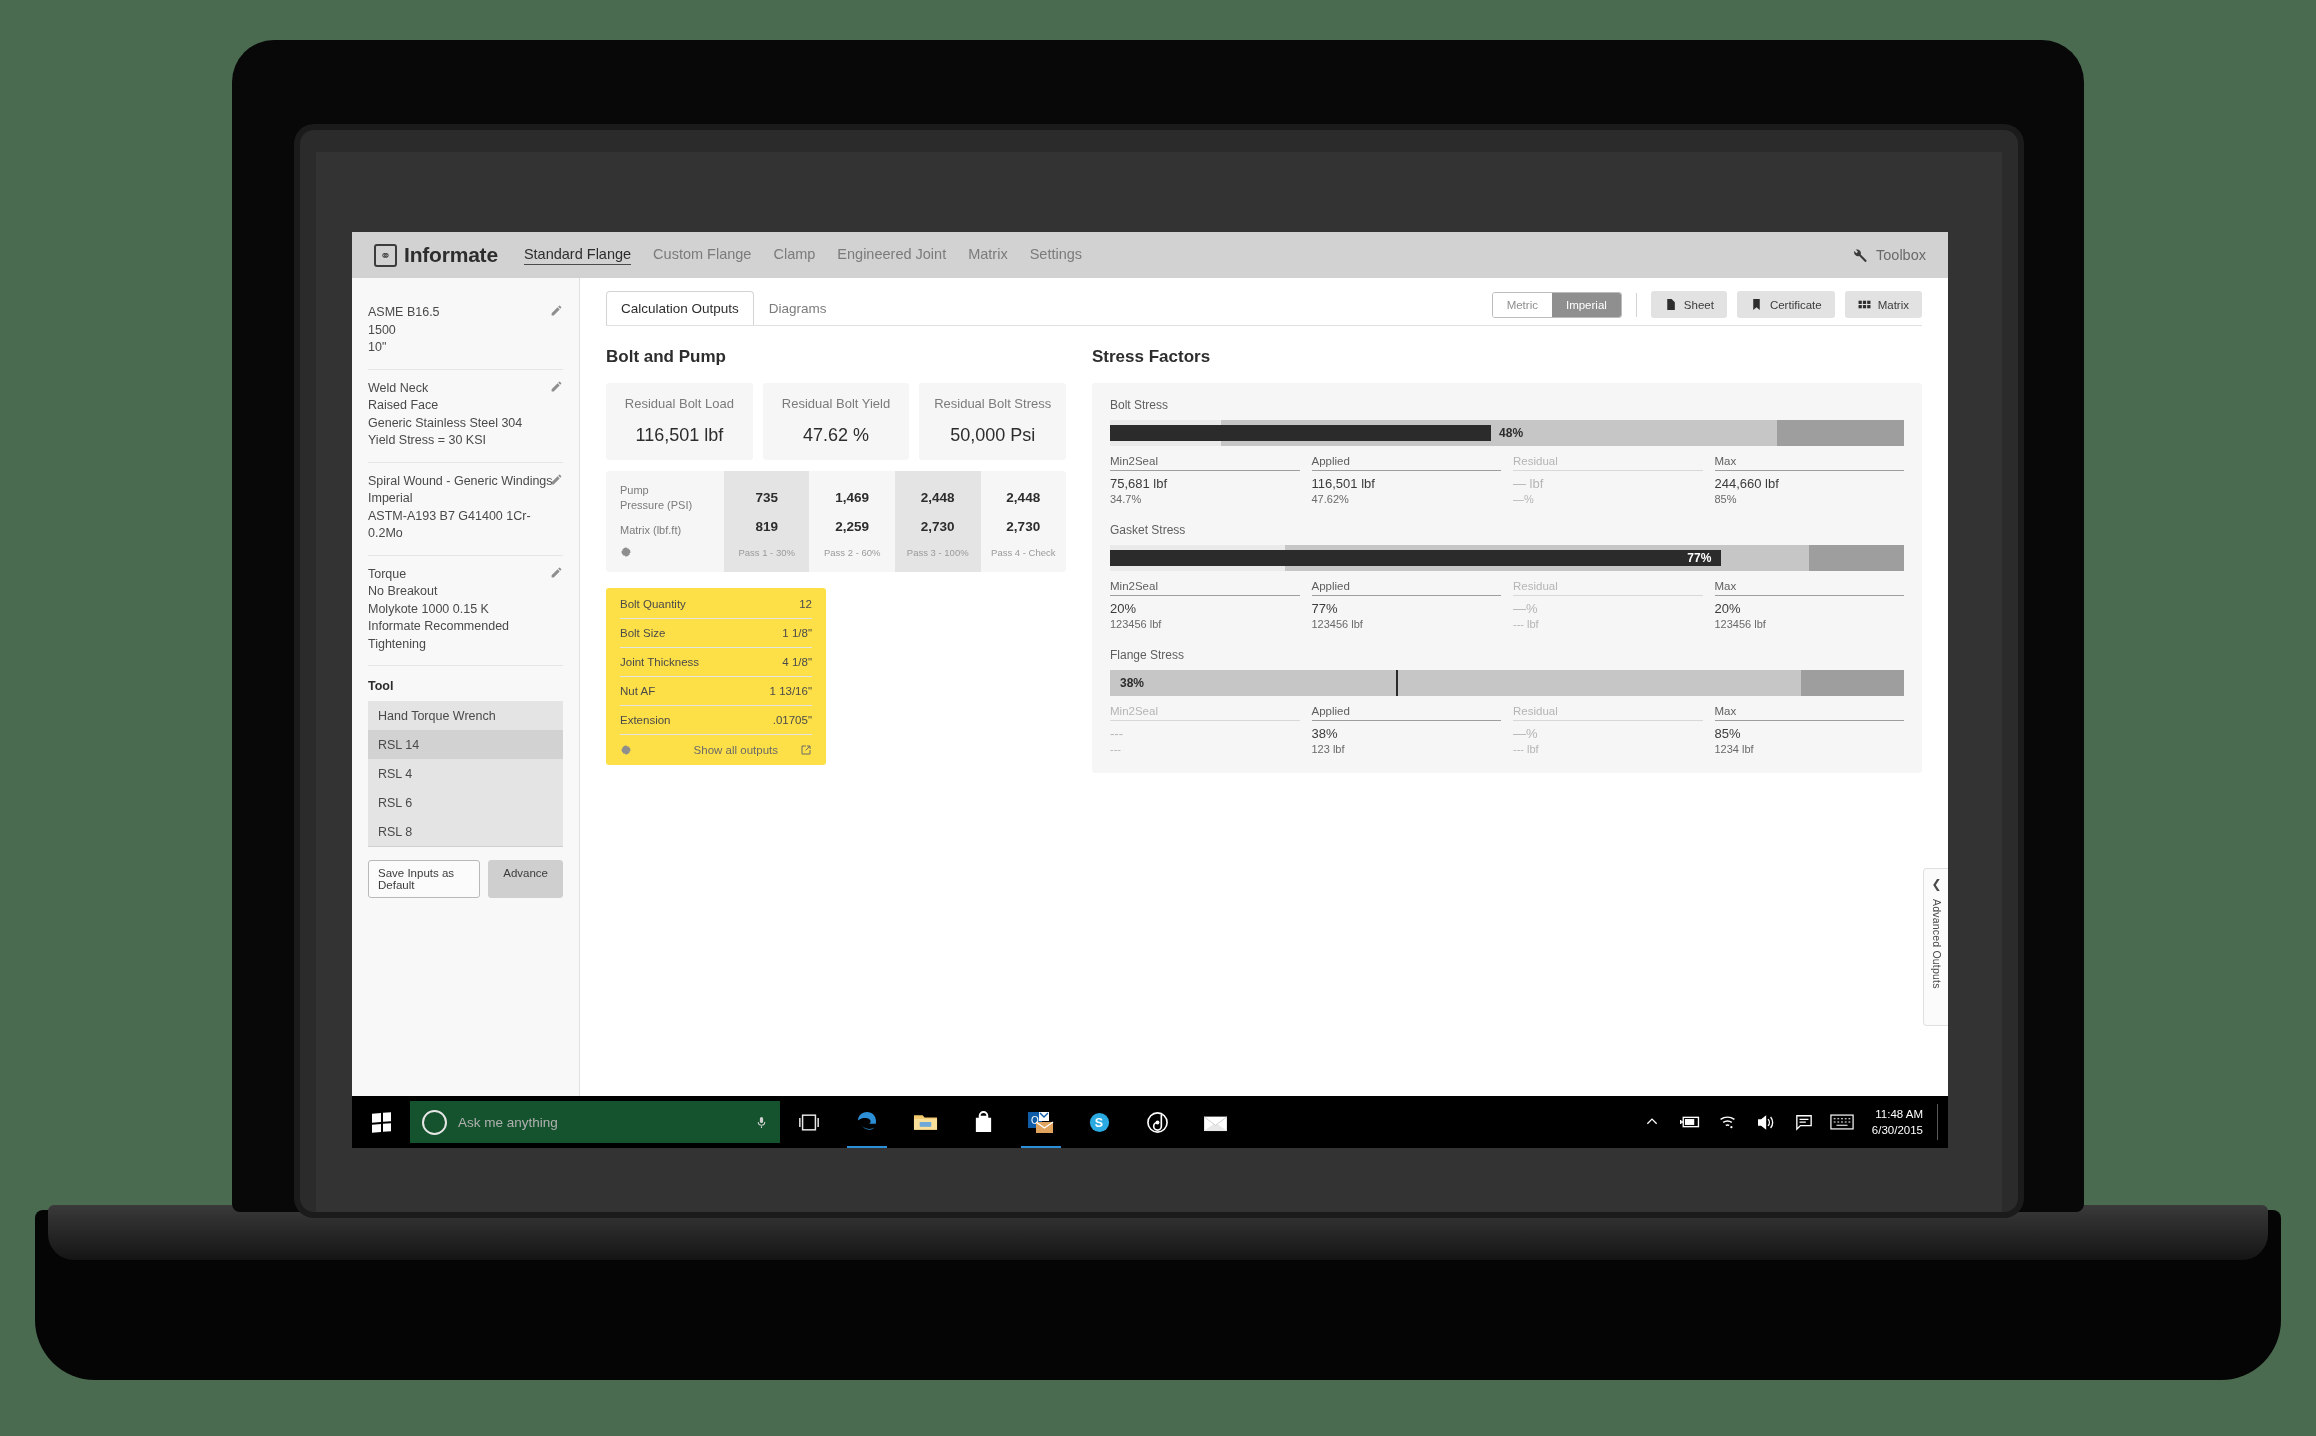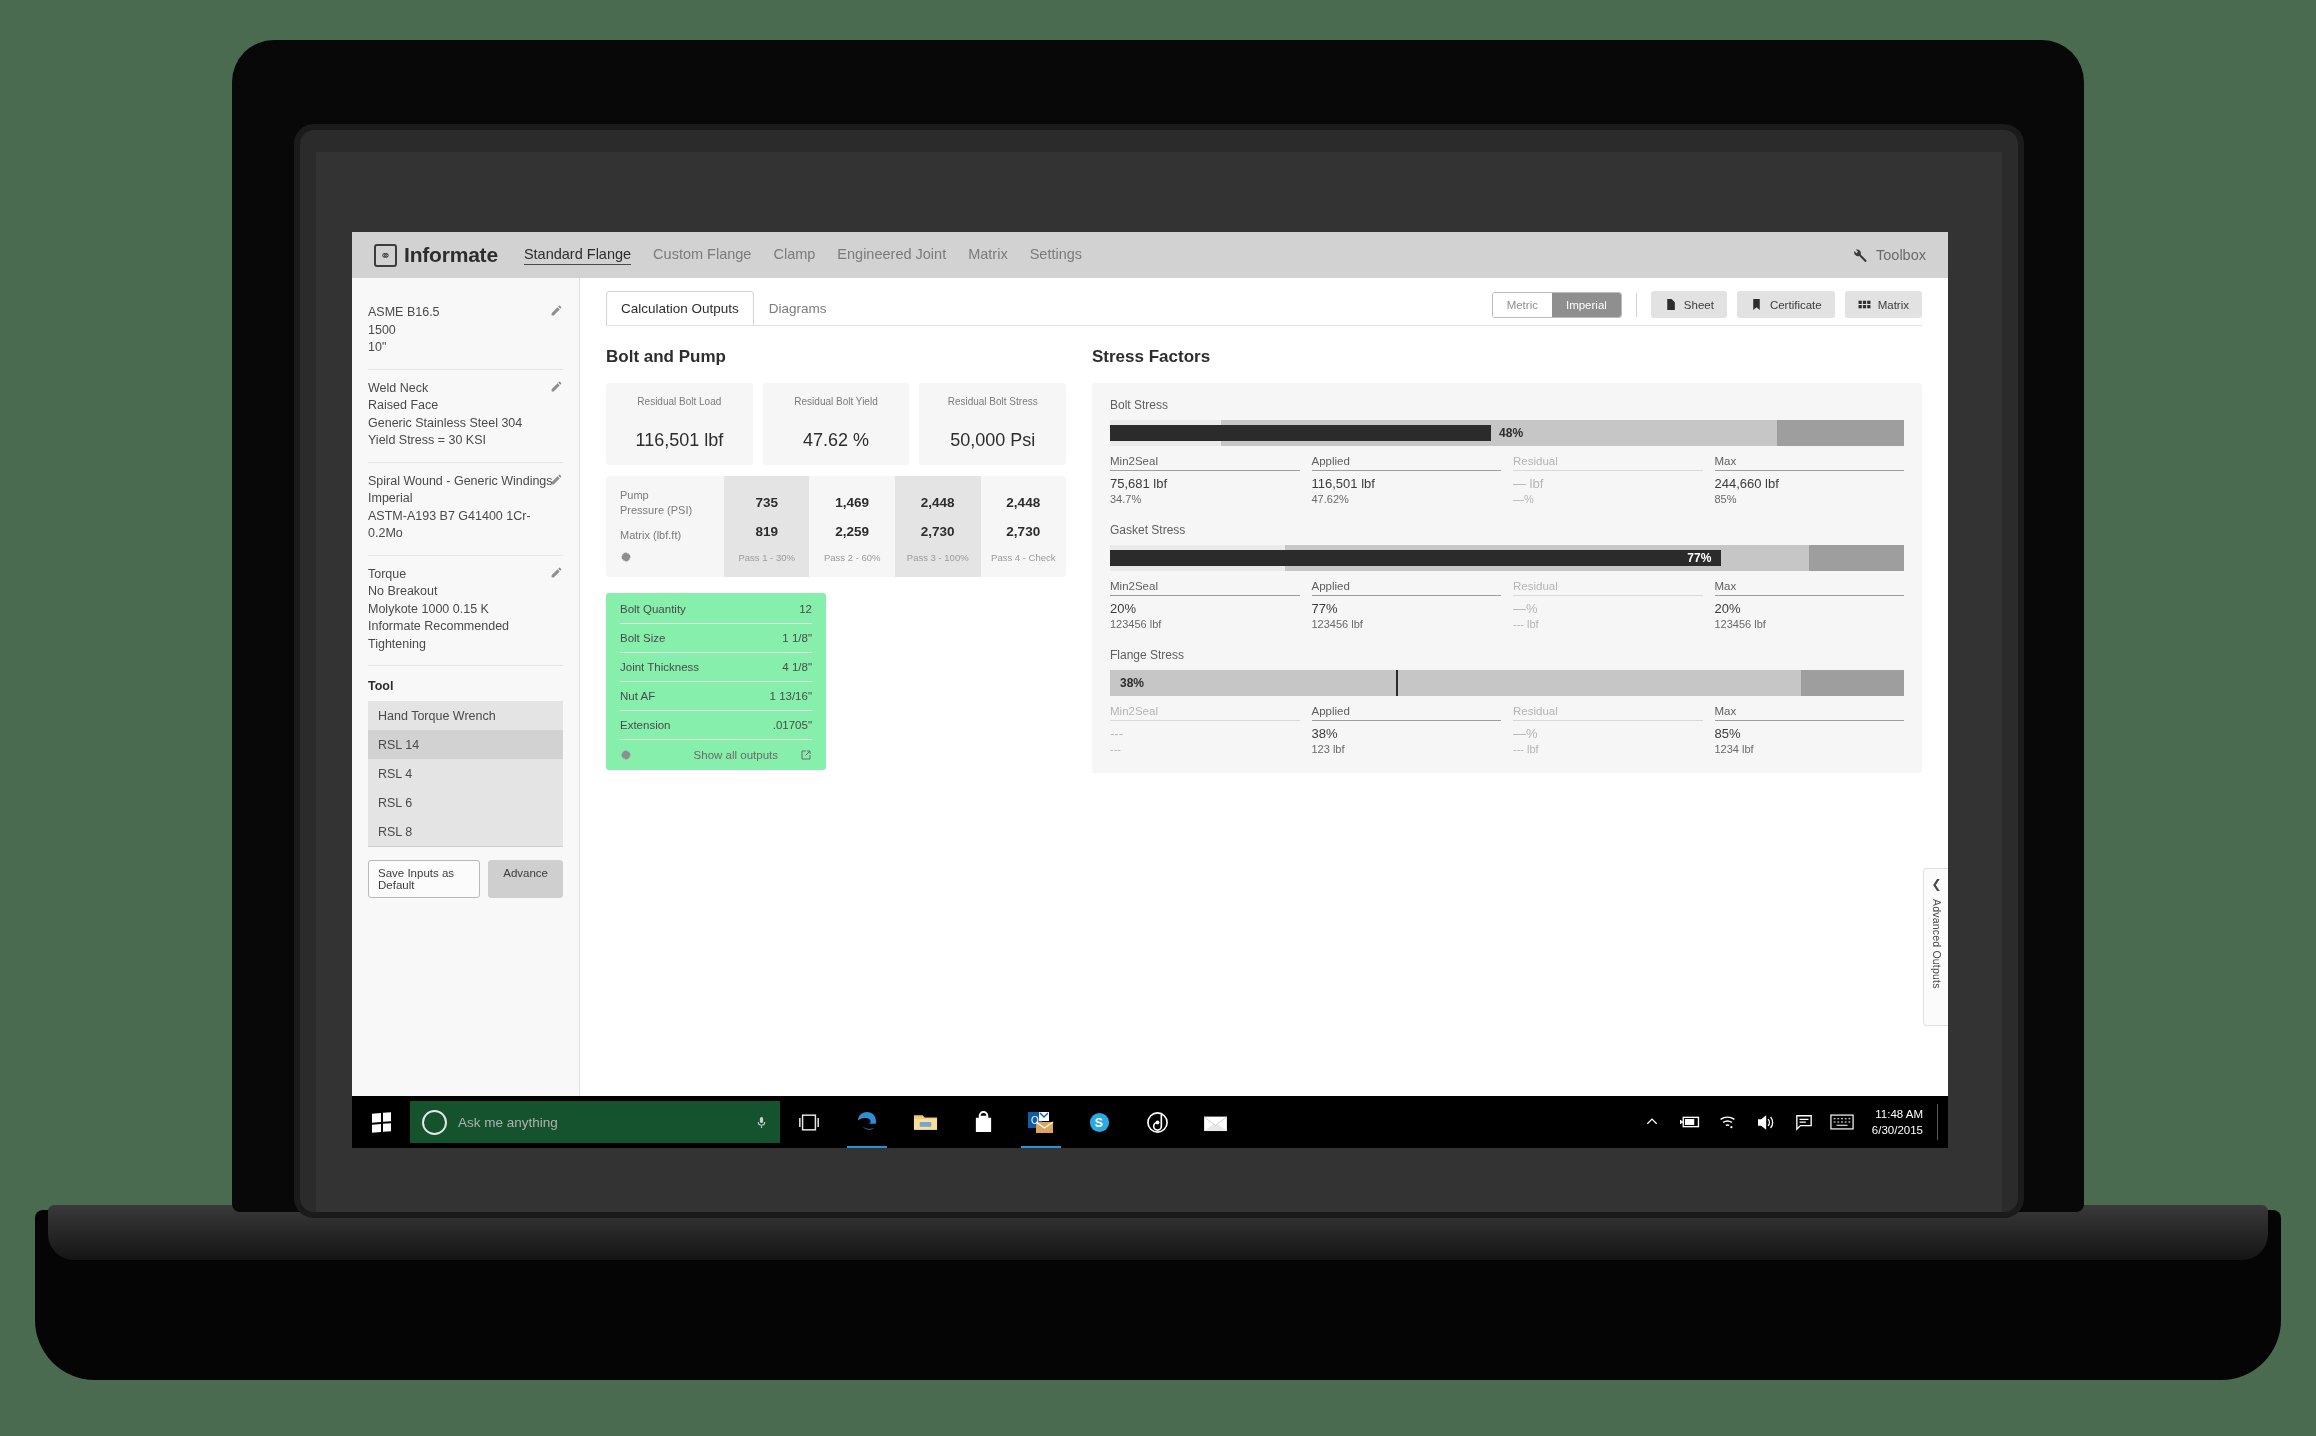--- a/index.html
+++ b/index.html
@@ -174,39 +174,39 @@
   .col-left { width: 460px; }
   .col-right { flex: 1; }
   .sec-title { font-size: 17px; font-weight: bold; color: #2d2d2d; margin: 4px 0 16px 0; }
 
   
   .kpis { display: flex; gap: 10px; }
   .kpi {
     flex: 1; background: #f6f6f6; border-radius: 3px;
     padding: 13px 8px 14px 8px; text-align: center;
   }
-  .kpi-l { font-size: 10px; color: #7b7b7b; margin-bottom: 23px; }
+  .kpi-l { font-size: 13px; color: #7b7b7b; margin-bottom: 14px; }
   .kpi-v { font-size: 18px; color: #2d2d2d; }
 
   
   .pass-card {
     margin-top: 11px; background: #f6f6f6; border-radius: 3px;
     display: flex; overflow: hidden;
   }
   .pass-col { flex: 1; text-align: center; padding: 12px 2px 10px 2px; }
   .pass-col.shade { background: #e4e4e4; }
   .pass-col.first { flex: 1.25; text-align: left; padding-left: 14px; }
   .pass-lab { font-size: 11px; color: #7b7b7b; line-height: 14.5px; }
   .pass-val { font-size: 13.5px; font-weight: bold; color: #2d2d2d; line-height: 29px; }
   .pass-foot { font-size: 9.5px; color: #9a9a9a; padding-top: 6px; }
   .gear { width: 12px; height: 12px; color: #8e8e8e; margin-top: 8px; }
 
   
   .out-card {
-    margin-top: 16px; background: #86efac; border-radius: 3px;
+    margin-top: 16px; background: #fde047; border-radius: 3px;
     padding: 2px 14px 9px 14px; width: 192px; text-align: right;
   }
   .out-row {
     display: flex; justify-content: space-between;
     font-size: 11.5px; color: #4a4a4a;
     padding: 8px 0; border-bottom: 1px solid #e4e4e4;
   }
   .out-row:last-child { border-bottom: none; }
   .out-foot {
     display: flex; align-items: center; justify-content: space-between;

